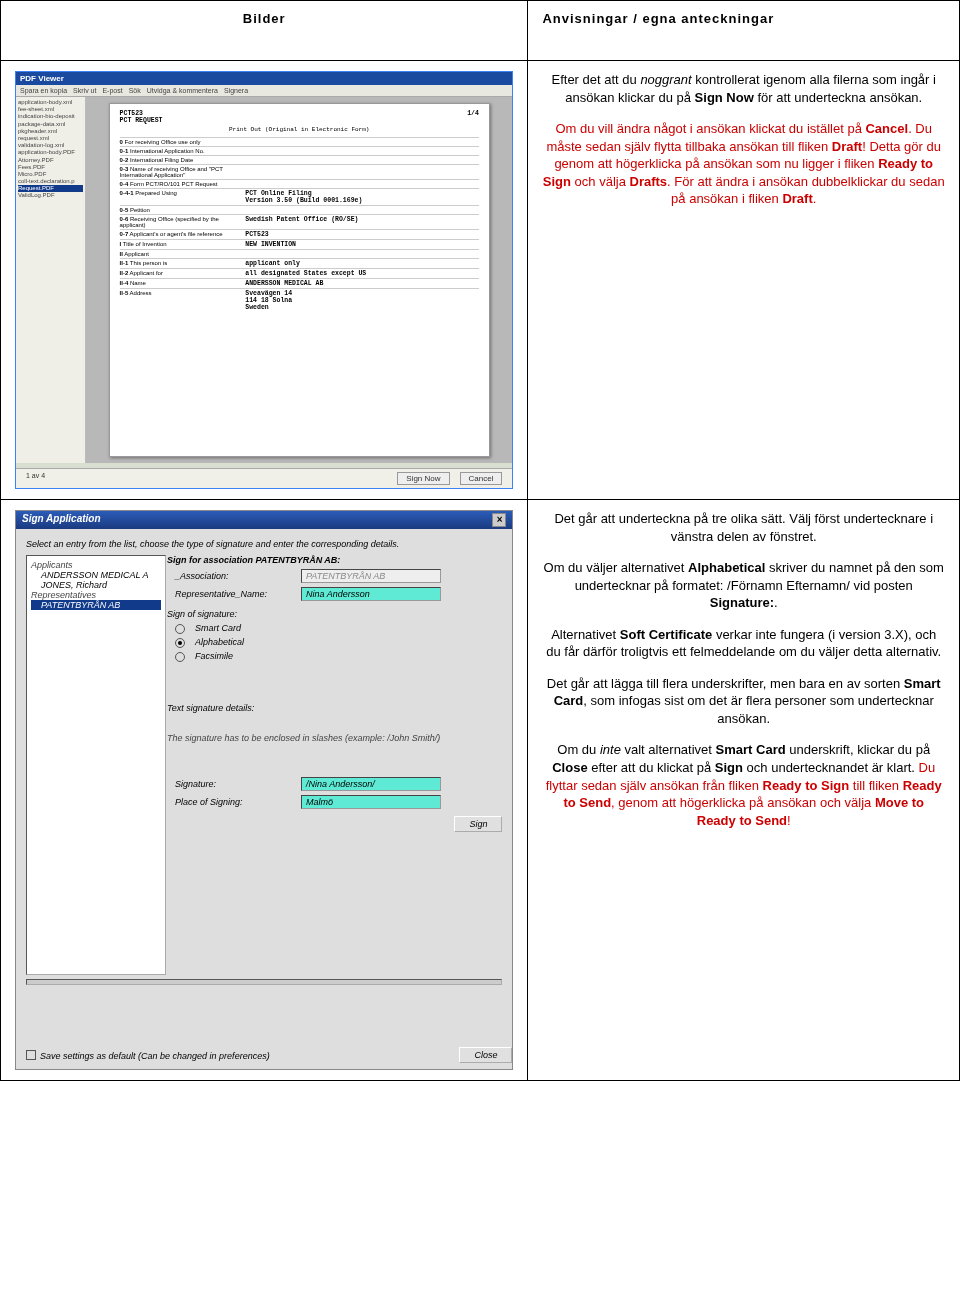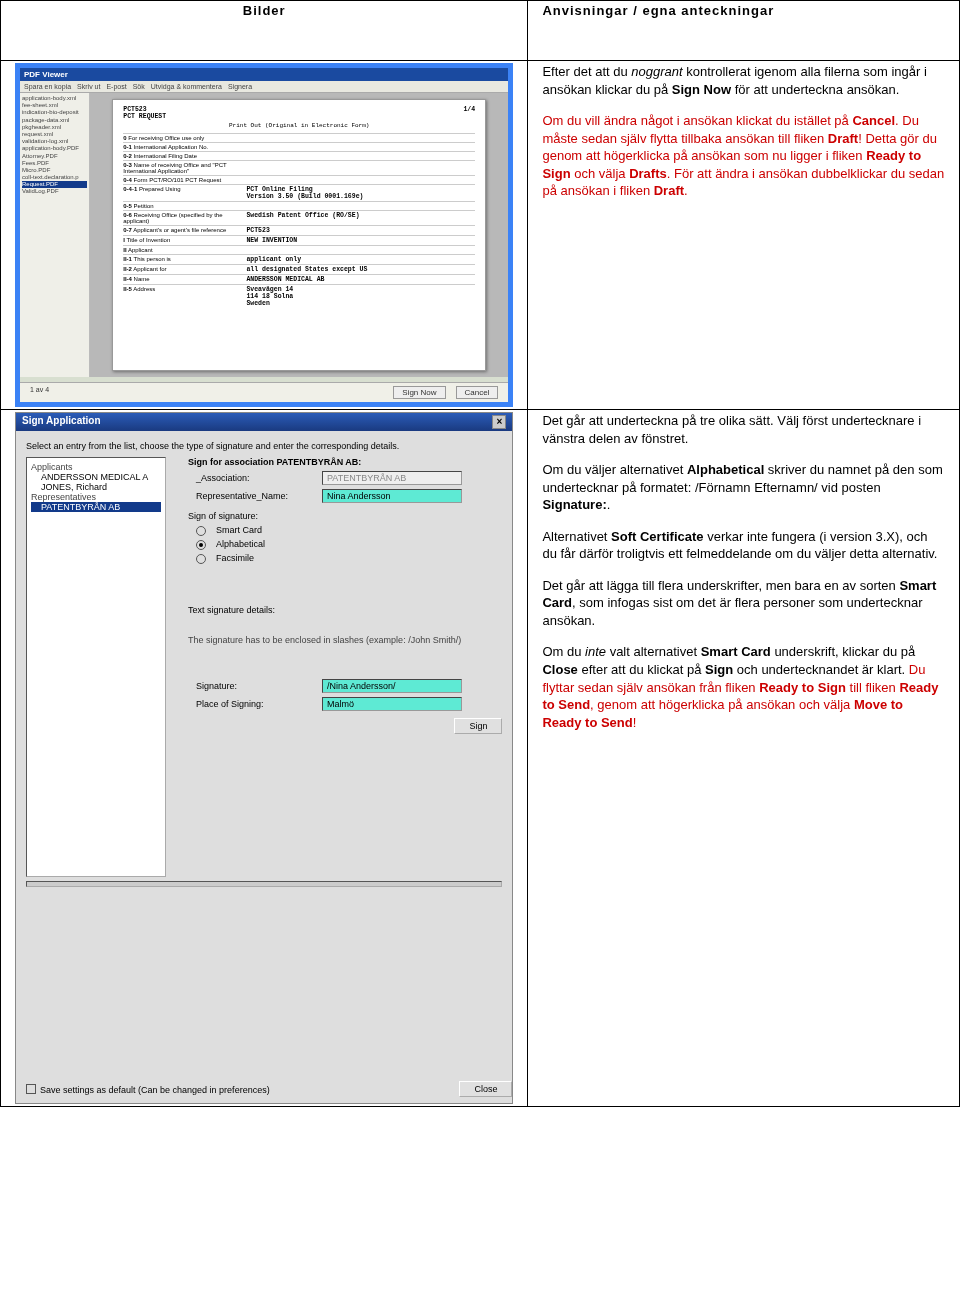--- a/index.html
+++ b/index.html
@@ -10,45 +10,45 @@
       background: #fff;
       width: 960px;
     }
     table.main {
       border-collapse: collapse;
       width: 100%;
     }
     table.main > tbody > tr > td {
       border: 1px solid #000;
       vertical-align: top;
-      padding: 2px 14px;
+      padding: 10px 14px;
     }
     .col-left { width: 55%; }
     .col-right { width: 45%; }
     .header-cell {
       font-weight: bold;
       letter-spacing: 1px;
       text-align: center;
       height: 60px;
     }
     .header-cell.left { text-align: center; }
     .header-cell.right { text-align: left; padding-left: 14px; }
-    .instr p { margin: 0 0 14px 0; line-height: 1.35; }
+    .instr p { margin: 0 0 14px 0; line-height: 1.35; text-align: center; }
     .red { color: #c00; }
     em { font-style: italic; }
     b { font-weight: bold; }
 
     
     .pdfviewer {
       background: #d8dfd0;
-      border: 5px solid #3b82f6;
+      border: 1px solid #3b82f6;
       font-size: 7px;
       color: #333;
       position: relative;
-      height: 344px;
+      height: 418px;
       overflow: hidden;
     }
     .pv-titlebar {
       background: #1a4aa0;
       color: #fff;
       padding: 2px 4px;
       font-size: 8px;
       font-weight: bold;
     }
     .pv-toolbar {
@@ -102,35 +102,36 @@
     .pv-btn {
       border:1px solid #999; background:#eee; padding:1px 8px;
     }
 
     
     .signdlg {
       background: #dedede;
       border: 1px solid #888;
       font-size: 9px;
       color:#000;
-      height: 692px;
+      height: 560px;
       position: relative;
       font-family: Tahoma, Arial, sans-serif;
+      font-style: italic;
     }
     .sd-titlebar {
       background: linear-gradient(#2b5cb8,#1a3a80);
       color:#fff;
       padding:2px 6px;
       font-size:10px;
       font-weight:bold;
       display:flex; justify-content:space-between;
     }
     .sd-close { background:#ccc; color:#000; width:14px; text-align:center; border:1px solid #888; line-height:12px; }
     .sd-intro { padding:10px 10px 6px; font-size:9px; }
-    .sd-body { display:flex; padding:0 10px; gap:22px; }
+    .sd-body { display:flex; padding:0 10px; gap:1px; }
     .sd-list {
       width: 140px; background:#fff; border:1px inset #aaa;
       height: 420px; padding:4px; font-size:9px;
     }
     .sd-list .grp { color:#444; }
     .sd-list .item { padding-left:10px; }
     .sd-list .sel { background:#123a8a; color:#fff; padding-left:10px; }
     .sd-form { flex:1; font-size:9px; }
     .sd-form .lbl { display:block; margin-top:8px; }
     .sd-form .row { display:flex; align-items:center; gap:6px; margin:4px 8px; }

